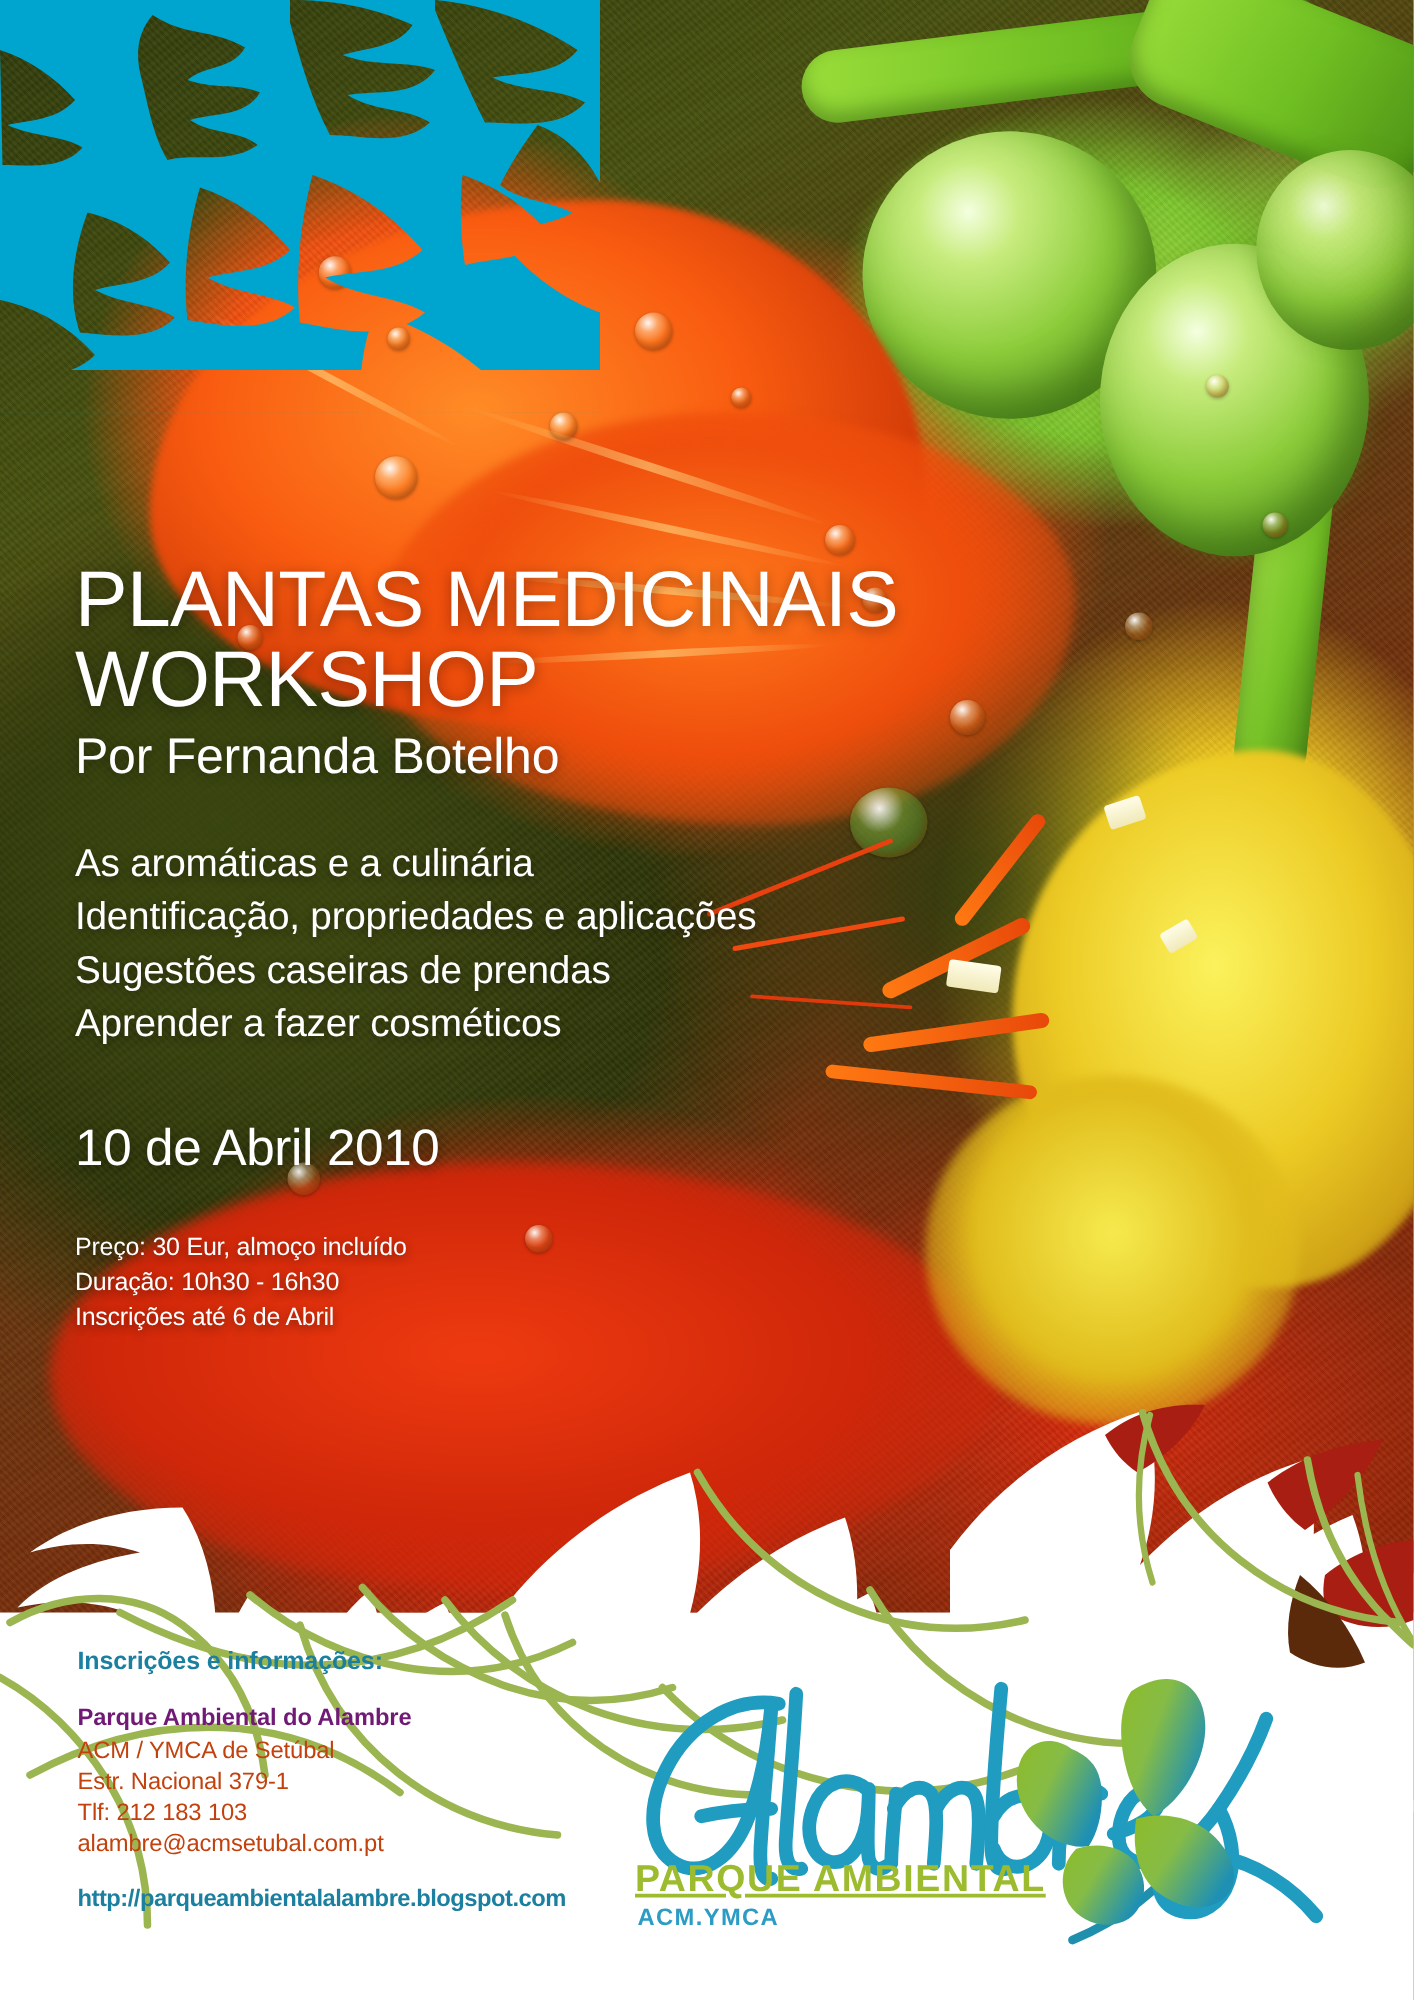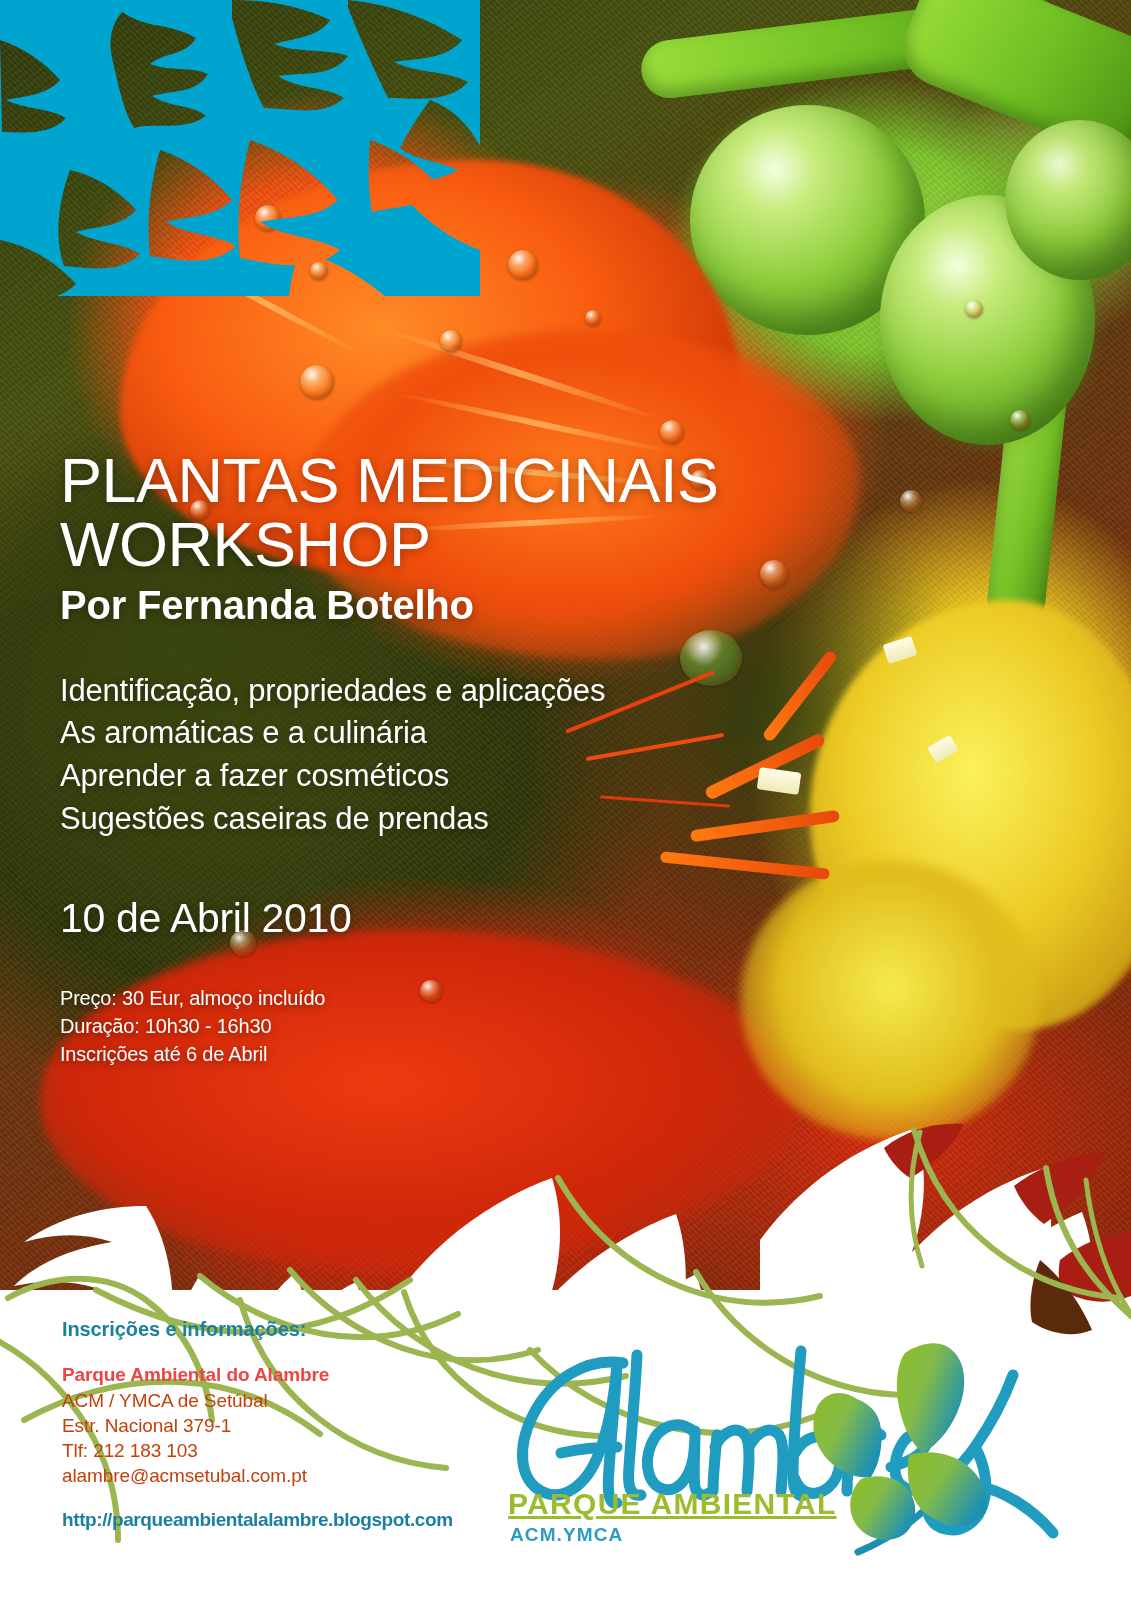--- a/index.html
+++ b/index.html
@@ -73,21 +73,21 @@
   }
 
   
   .textblock { position:absolute; left:60px; top:448px; width:860px; color:#fff; }
   .t-title {
     font-size:63px; line-height:1.02; font-weight:300; letter-spacing:-0.5px;
     text-shadow:0 2px 10px rgba(0,0,0,.35);
   }
   .t-title .l2 { display:block; }
   .t-author {
-    font-size:40px; font-weight:700; margin-top:6px; letter-spacing:-0.2px;
+    font-size:40px; font-weight:400; margin-top:6px; letter-spacing:-0.2px;
     text-shadow:0 2px 9px rgba(0,0,0,.35);
   }
   .t-topics { margin-top:42px; }
   .t-topics li {
     list-style:none; font-size:31px; line-height:1.38; font-weight:400;
     letter-spacing:-0.2px; text-shadow:0 2px 8px rgba(0,0,0,.42);
   }
   .t-date {
     margin-top:54px; font-size:41px; font-weight:400; letter-spacing:-0.3px;
     text-shadow:0 2px 9px rgba(0,0,0,.45);
@@ -104,21 +104,21 @@
     pointer-events:none;
   }
 
   
   .contact { position:absolute; left:62px; top:1318px; width:470px; }
   .c-head {
     font-size:20px; font-weight:bold; color:#1b7fa0; letter-spacing:-0.1px;
     margin-bottom:22px;
   }
   .c-org {
-    font-size:19px; font-weight:bold; color:#ef4444; letter-spacing:-0.1px;
+    font-size:19px; font-weight:bold; color:#701a75; letter-spacing:-0.1px;
     line-height:1.3;
   }
   .c-line {
     font-size:19px; color:#c2410c; letter-spacing:-0.1px; line-height:1.33;
   }
   .c-url {
     margin-top:20px; font-size:19px; font-weight:bold; color:#1b7fa0;
     letter-spacing:-0.4px;
   }
 
@@ -242,24 +242,24 @@
   </div>
 
   <div class="textblock">
     <div class="t-title">
       <span>PLANTAS MEDICINAIS</span>
       <span class="l2">WORKSHOP</span>
     </div>
     <div class="t-author">Por Fernanda Botelho</div>
 
     <ul class="t-topics">
+      <li>As aromáticas e a culinária</li>
       <li>Identificação, propriedades e aplicações</li>
-      <li>As aromáticas e a culinária</li>
+      <li>Sugestões caseiras de prendas</li>
       <li>Aprender a fazer cosméticos</li>
-      <li>Sugestões caseiras de prendas</li>
     </ul>
 
     <div class="t-date">10 de Abril 2010</div>
 
     <ul class="t-details">
       <li>Preço: 30 Eur,  almoço incluído</li>
       <li>Duração: 10h30 - 16h30</li>
       <li>Inscrições até 6 de Abril</li>
     </ul>
   </div>

